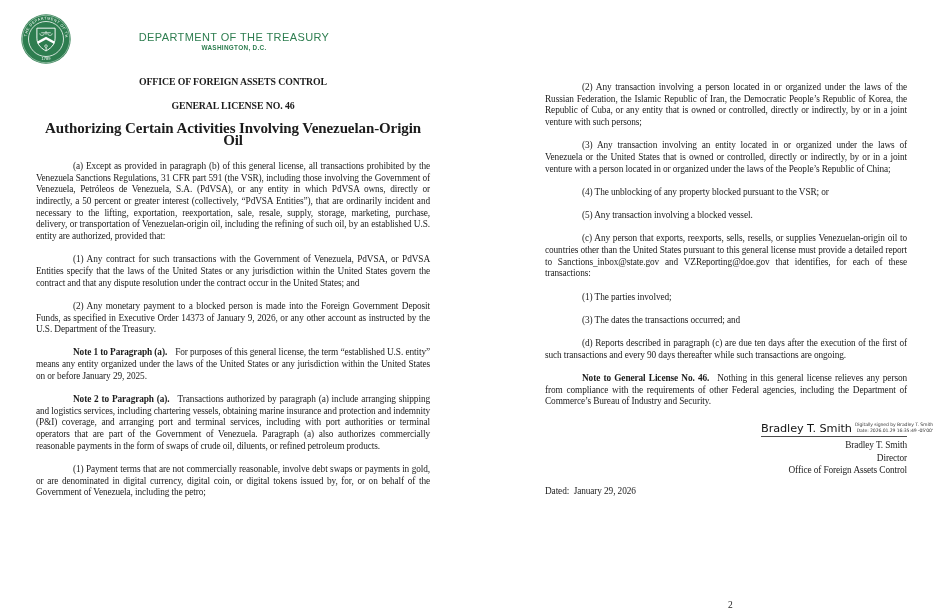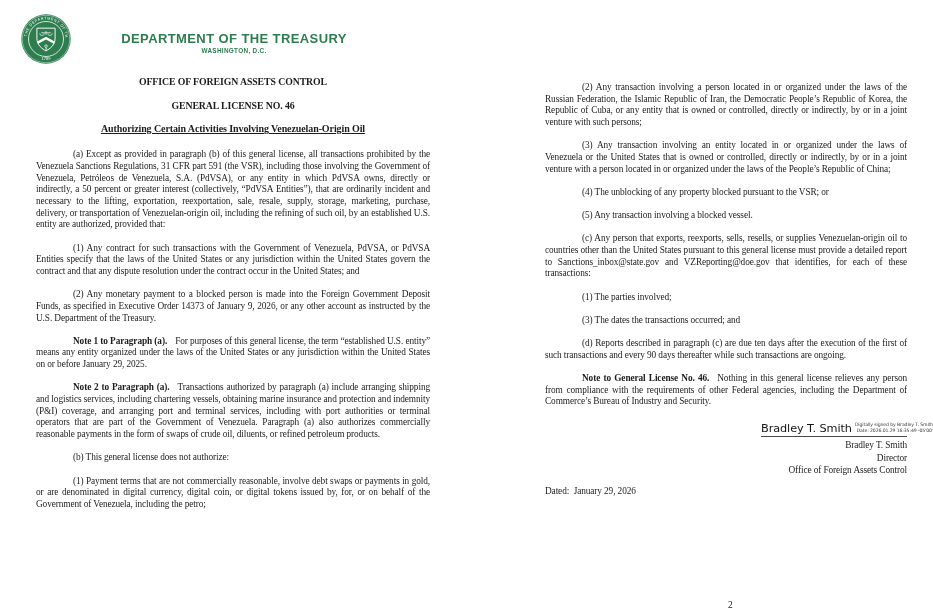--- a/index.html
+++ b/index.html
@@ -16,39 +16,39 @@
     position: absolute; left: 20px; top: 13px;
     width: 52px; height: 52px;
   }
   .letterhead {
     position: absolute; left: 36px; top: 31px; width: 396px;
     text-align: center;
     color: #2d7d4f;
     font-family: "Liberation Sans", sans-serif;
   }
   .letterhead .dept {
-    font-size: 13px; font-weight: bold; letter-spacing: 0.4px;
+    font-size: 11px; font-weight: normal; letter-spacing: 0.4px;
   }
   .letterhead .loc {
     font-size: 6.4px; font-weight: bold; letter-spacing: 0.3px; margin-top: 1px;
   }
   .col {
     position: absolute;
     font-size: 9.3px;
     line-height: 11.7px;
     letter-spacing: -0.1px;
     text-align: justify;
   }
   #left-col  { left: 36px;  top: 76px;  width: 394px; }
   #right-col { left: 545px; top: 82px;  width: 362px; }
   .hc { text-align: center; font-weight: bold; text-indent: 0; }
   .h-office { margin: 0 0 12px 0; font-size: 9.8px; }
   .h-reg    { margin: 0 0 11px 0; font-size: 9.5px; }
   .h-lic    { margin: 0 0 12px 0; font-size: 9.8px; }
-  .h-title  { margin: 0 0 14px 0; font-size: 10px; text-decoration: underline; }
+  .h-title  { margin: 0 0 14px 0; font-size: 15px; }
   .para { margin: 0 0 11.5px 0; text-indent: 37px; }
   .para b { padding-right: 8px; }
   .sigblock { margin: 14px 0 0 216px; text-indent: 0; text-align: right; }
   .sig-row { display: flex; align-items: flex-end; gap: 3px; }
   .sig-script {
     font-family: "DejaVu Sans", sans-serif;
     font-size: 11.3px; color: #151515; white-space: nowrap;
   }
   .sig-digital {
     font-family: "DejaVu Sans", sans-serif;
@@ -103,21 +103,20 @@
       <p class="para"><span>(a) Except as provided in paragraph (b) of this general license, all transactions prohibited by the Venezuela Sanctions Regulations, 31 CFR part 591 (the VSR), including those involving the Government of Venezuela, Petróleos de Venezuela, S.A. (PdVSA), or any entity in which PdVSA owns, directly or indirectly, a 50 percent or greater interest (collectively, “PdVSA Entities”), that are ordinarily incident and necessary to the lifting, exportation, reexportation, sale, resale, supply, storage, marketing, purchase, delivery, or transportation of Venezuelan-origin oil, including the refining of such oil, by an established U.S. entity are authorized, provided that:</span></p>
 
       <p class="para"><span>(1) Any contract for such transactions with the Government of Venezuela, PdVSA, or PdVSA Entities specify that the laws of the United States or any jurisdiction within the United States govern the contract and that any dispute resolution under the contract occur in the United States; and</span></p>
 
       <p class="para"><span>(2) Any monetary payment to a blocked person is made into the Foreign Government Deposit Funds, as specified in Executive Order 14373 of January 9, 2026, or any other account as instructed by the U.S. Department of the Treasury.</span></p>
 
       <p class="para"><b>Note 1 to Paragraph (a).</b><span>For purposes of this general license, the term “established U.S. entity” means any entity organized under the laws of the United States or any jurisdiction within the United States on or before January 29, 2025.</span></p>
 
       <p class="para"><b>Note 2 to Paragraph (a).</b><span>Transactions authorized by paragraph (a) include arranging shipping and logistics services, including chartering vessels, obtaining marine insurance and protection and indemnity (P&amp;I) coverage, and arranging port and terminal services, including with port authorities or terminal operators that are part of the Government of Venezuela. Paragraph (a) also authorizes commercially reasonable payments in the form of swaps of crude oil, diluents, or refined petroleum products.</span></p>
 
-      <p class="para"><span>(b) This general license does not authorize:</span></p>
 
       <p class="para"><span>(1) Payment terms that are not commercially reasonable, involve debt swaps or payments in gold, or are denominated in digital currency, digital coin, or digital tokens issued by, for, or on behalf of the Government of Venezuela, including the petro;</span></p>
     </div>
 </div>
 
 <div class="col" id="right-col">
   <div>
 
       <p class="para"><span>(2) Any transaction involving a person located in or organized under the laws of the Russian Federation, the Islamic Republic of Iran, the Democratic People’s Republic of Korea, the Republic of Cuba, or any entity that is owned or controlled, directly or indirectly, by or in a joint venture with such persons;</span></p>
 

